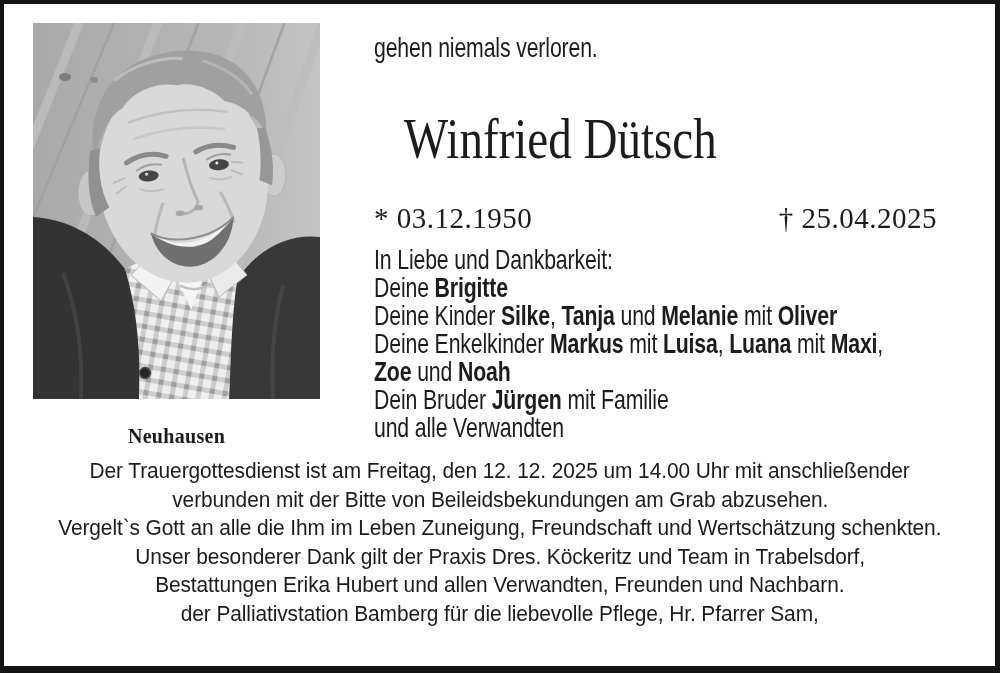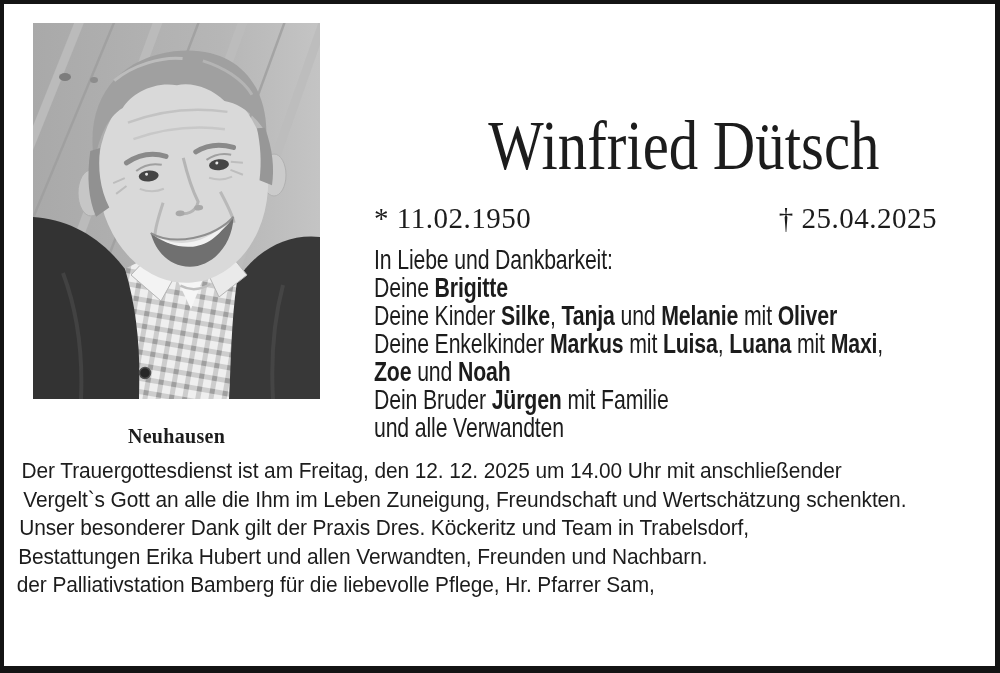--- a/index.html
+++ b/index.html
@@ -30,44 +30,44 @@
     text-align:center;
     font-family:"Liberation Serif",serif;
     font-weight:700;font-size:20px;line-height:1;letter-spacing:.3px;
   }
   #epigraph{
     position:absolute;left:374px;top:35px;
     font-size:28px;line-height:25px;letter-spacing:-.2px;
     --sx:.76;
   }
   #name-block{
-    position:absolute;left:354px;top:111px;width:563px;
-    text-align:right;
+    position:absolute;left:374px;top:111px;width:563px;
+    text-align:left;
     font-family:"Liberation Serif",serif;
-    font-size:70px;line-height:1;
+    font-size:56px;line-height:1;
     --sx:.84;
   }
   #dates{
     position:absolute;left:374px;top:204px;width:563px;
     display:flex;justify-content:space-between;
     font-family:"Liberation Serif",serif;
     font-size:29px;line-height:1;letter-spacing:.5px;
   }
   #family{
     position:absolute;left:374px;top:246px;
     font-size:28px;line-height:28px;letter-spacing:-.2px;
     --sx:.76;
   }
   #service{
     position:absolute;left:0;top:457px;width:1000px;
     font-size:22px;line-height:28.5px;letter-spacing:-.1px;
     text-align:center;
     --sx:.95;
   }
-  #service div{text-align:left;}
+  #service div{text-align:center;}
 </style>
 </head>
 <body>
 
 <div id="page">
 
   <div id="frame"></div>
 
   <svg id="photo" viewBox="0 0 287 376" preserveAspectRatio="none">
     <defs>
@@ -155,42 +155,44 @@
         <path d="M180 40 C200 48 218 62 226 78" stroke="#b4b4b4" stroke-width="3" fill="none"></path>
         <path d="M60 120 C54 146 54 168 60 186 L74 178 C66 158 66 138 70 118 Z" fill="#919191"></path>
         <path d="M236 112 C242 134 242 154 238 170 L226 164 C230 146 230 128 228 112 Z" fill="#979797"></path>
       </g>
     </g>
   </svg>
 
   <div id="caption">Neuhausen</div>
 
   <div id="epigraph">
+    <div><span class="cx">gehen niemals verloren.</span></div>
   </div>
 
   <div id="name-block" class="centered">
     <span class="cx">Winfried Dütsch</span>
   </div>
 
   <div id="dates">
-    <span>* 11.02.1950</span>
+    <span>* 03.12.1950</span>
     <span>† 25.04.2025</span>
   </div>
 
   <div id="family">
       <div><span class="cx"><span>In Liebe und Dankbarkeit:</span></span></div>
       <div><span class="cx"><span>Deine </span><span class="b">Brigitte</span></span></div>
       <div><span class="cx"><span>Deine Kinder </span><span class="b">Silke</span><span>, </span><span class="b">Tanja</span><span> und </span><span class="b">Melanie</span><span> mit </span><span class="b">Oliver</span></span></div>
       <div><span class="cx"><span>Deine Enkelkinder </span><span class="b">Markus</span><span> mit </span><span class="b">Luisa</span><span>, </span><span class="b">Luana</span><span> mit </span><span class="b">Maxi</span><span>,</span></span></div>
       <div><span class="cx"><span class="b">Zoe</span><span> und </span><span class="b">Noah</span></span></div>
       <div><span class="cx"><span>Dein Bruder </span><span class="b">Jürgen</span><span> mit Familie</span></span></div>
       <div><span class="cx"><span>und alle Verwandten</span></span></div>
     </div>
 
   <div id="service" class="centered">
       <div><span class="cx"><span>Der Trauergottesdienst ist am Freitag, den 12. 12. 2025 um 14.00 Uhr mit anschließender</span></span></div>
+      <div><span class="cx"><span>verbunden mit der Bitte von Beileidsbekundungen am Grab abzusehen.</span></span></div>
       <div><span class="cx"><span>Vergelt`s Gott an alle die Ihm im Leben Zuneigung, Freundschaft und Wertschätzung schenkten.</span></span></div>
       <div><span class="cx"><span>Unser besonderer Dank gilt der Praxis Dres. Köckeritz und Team in Trabelsdorf,</span></span></div>
       <div><span class="cx"><span>Bestattungen Erika Hubert und allen Verwandten, Freunden und Nachbarn.</span></span></div>
       <div><span class="cx"><span>der Palliativstation Bamberg für die liebevolle Pflege, Hr. Pfarrer Sam,</span></span></div>
     </div>
 
 </div>
 
 </body></html>

